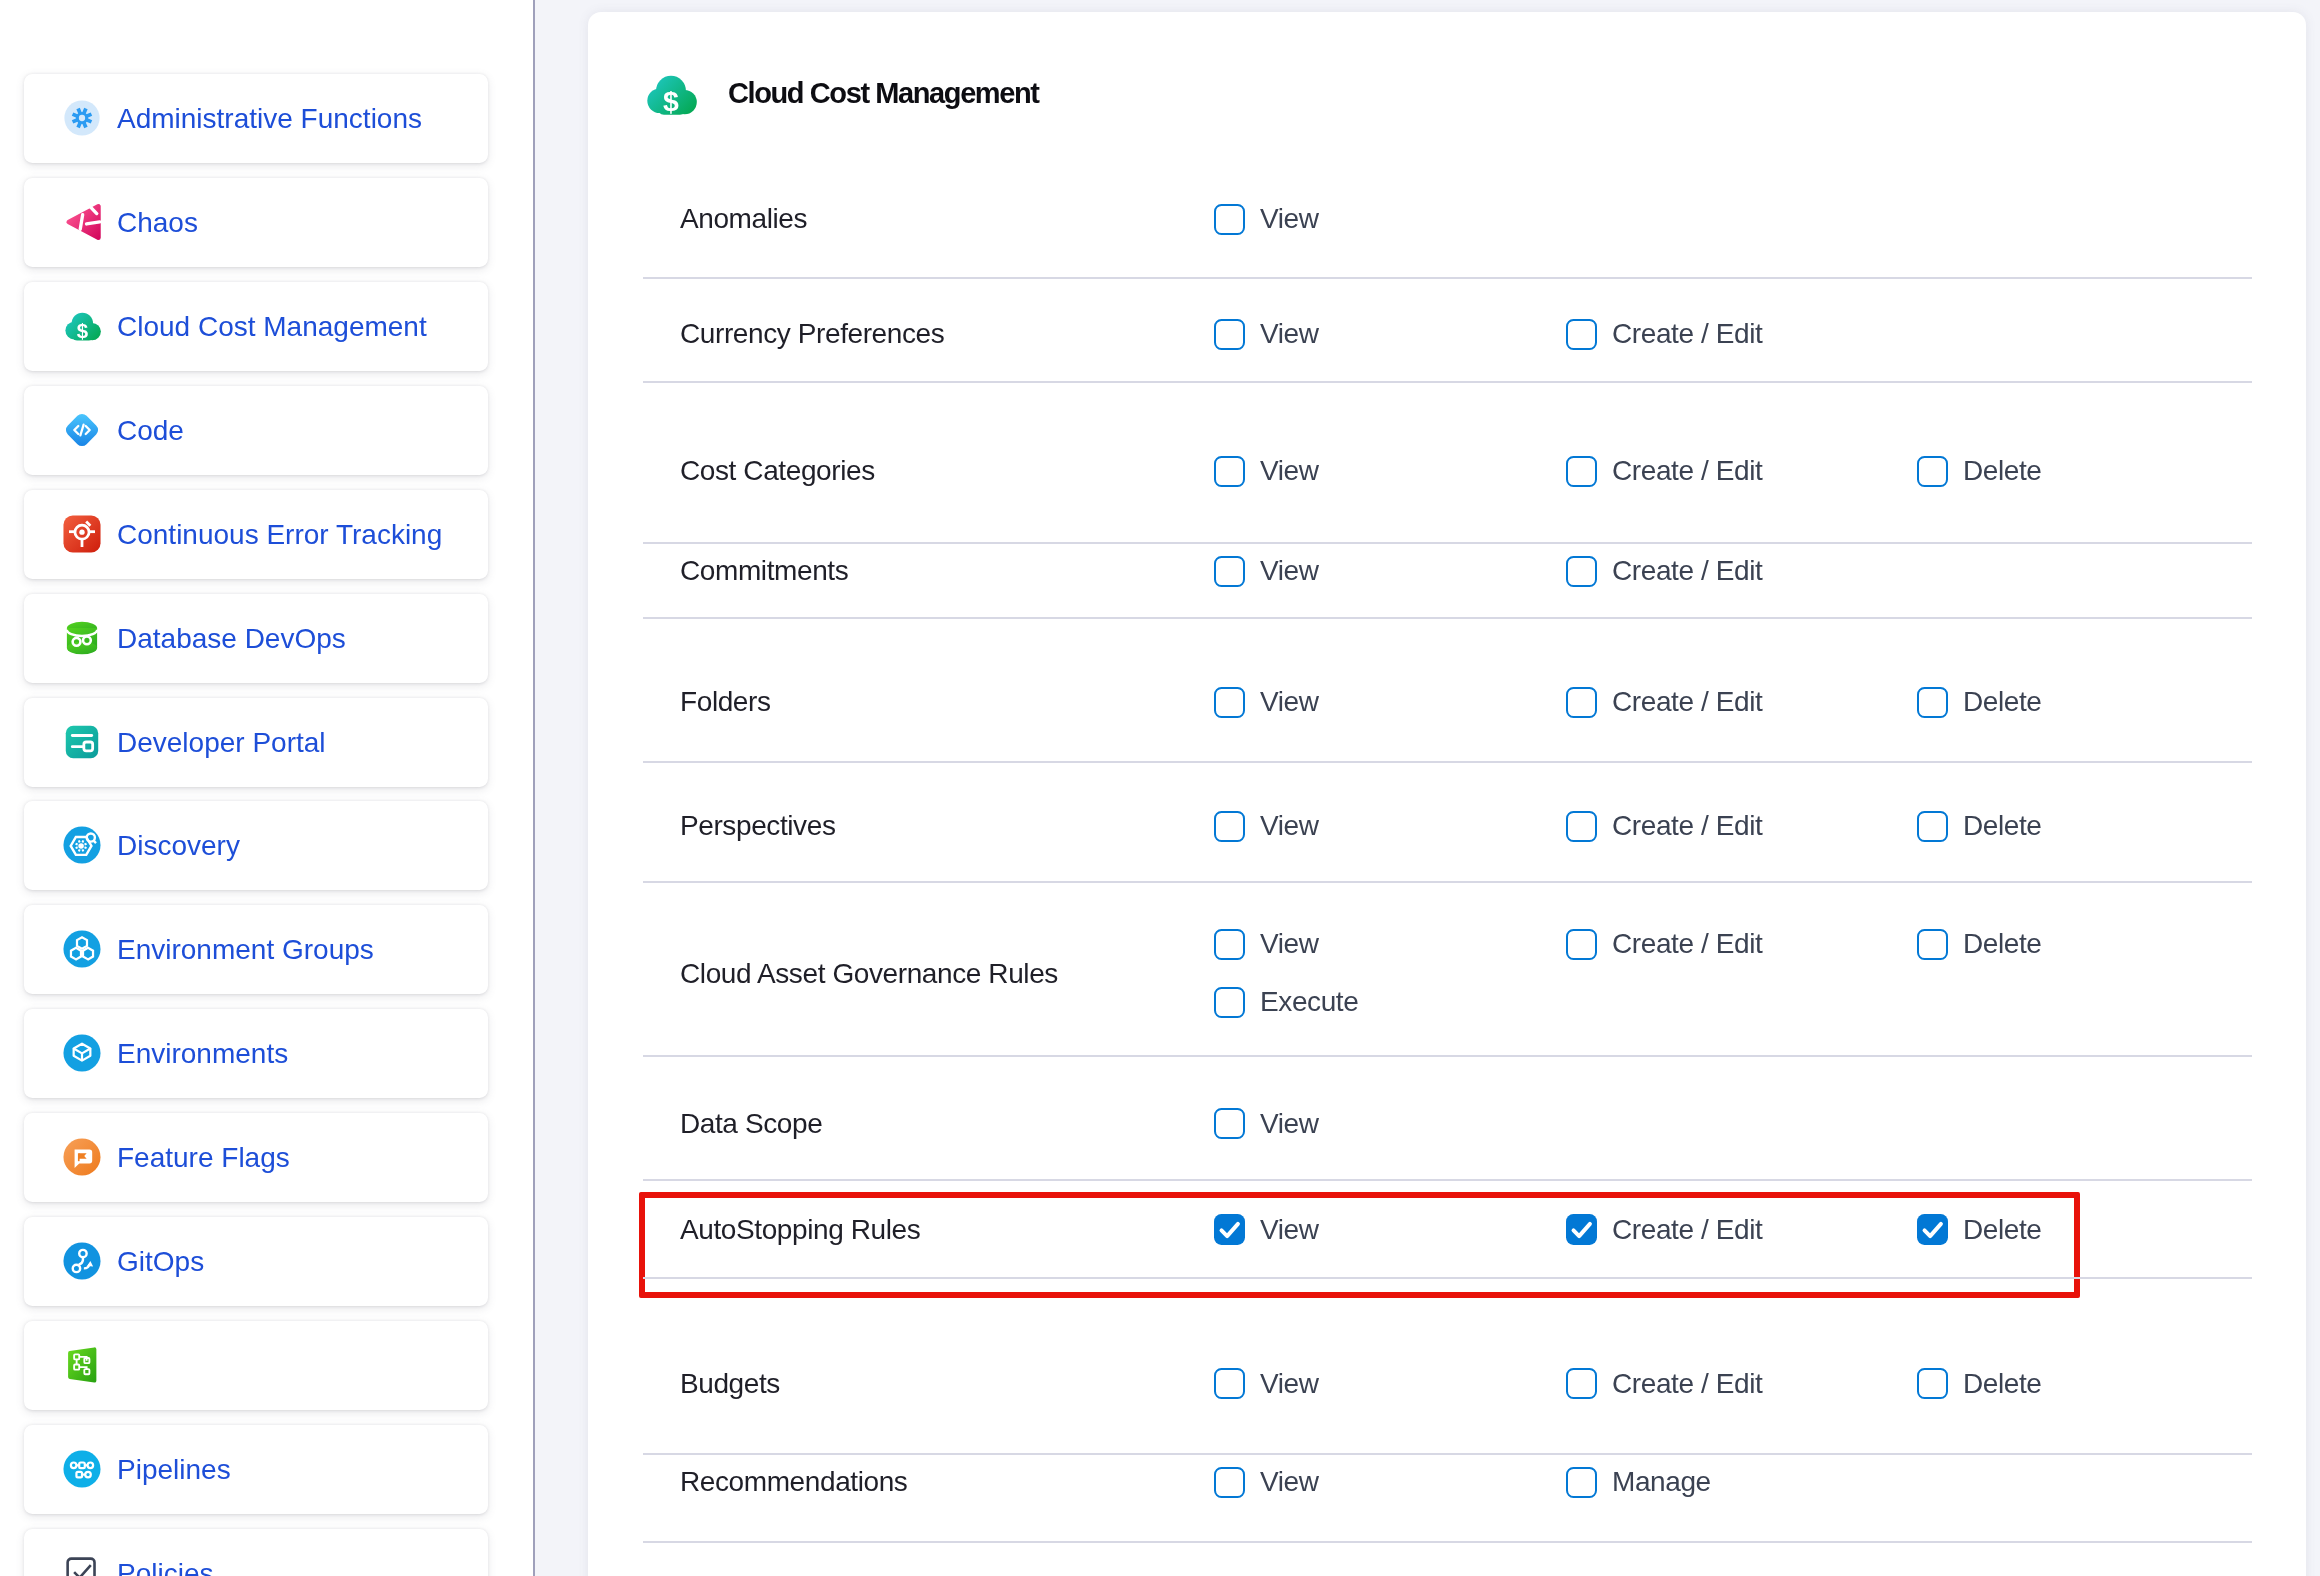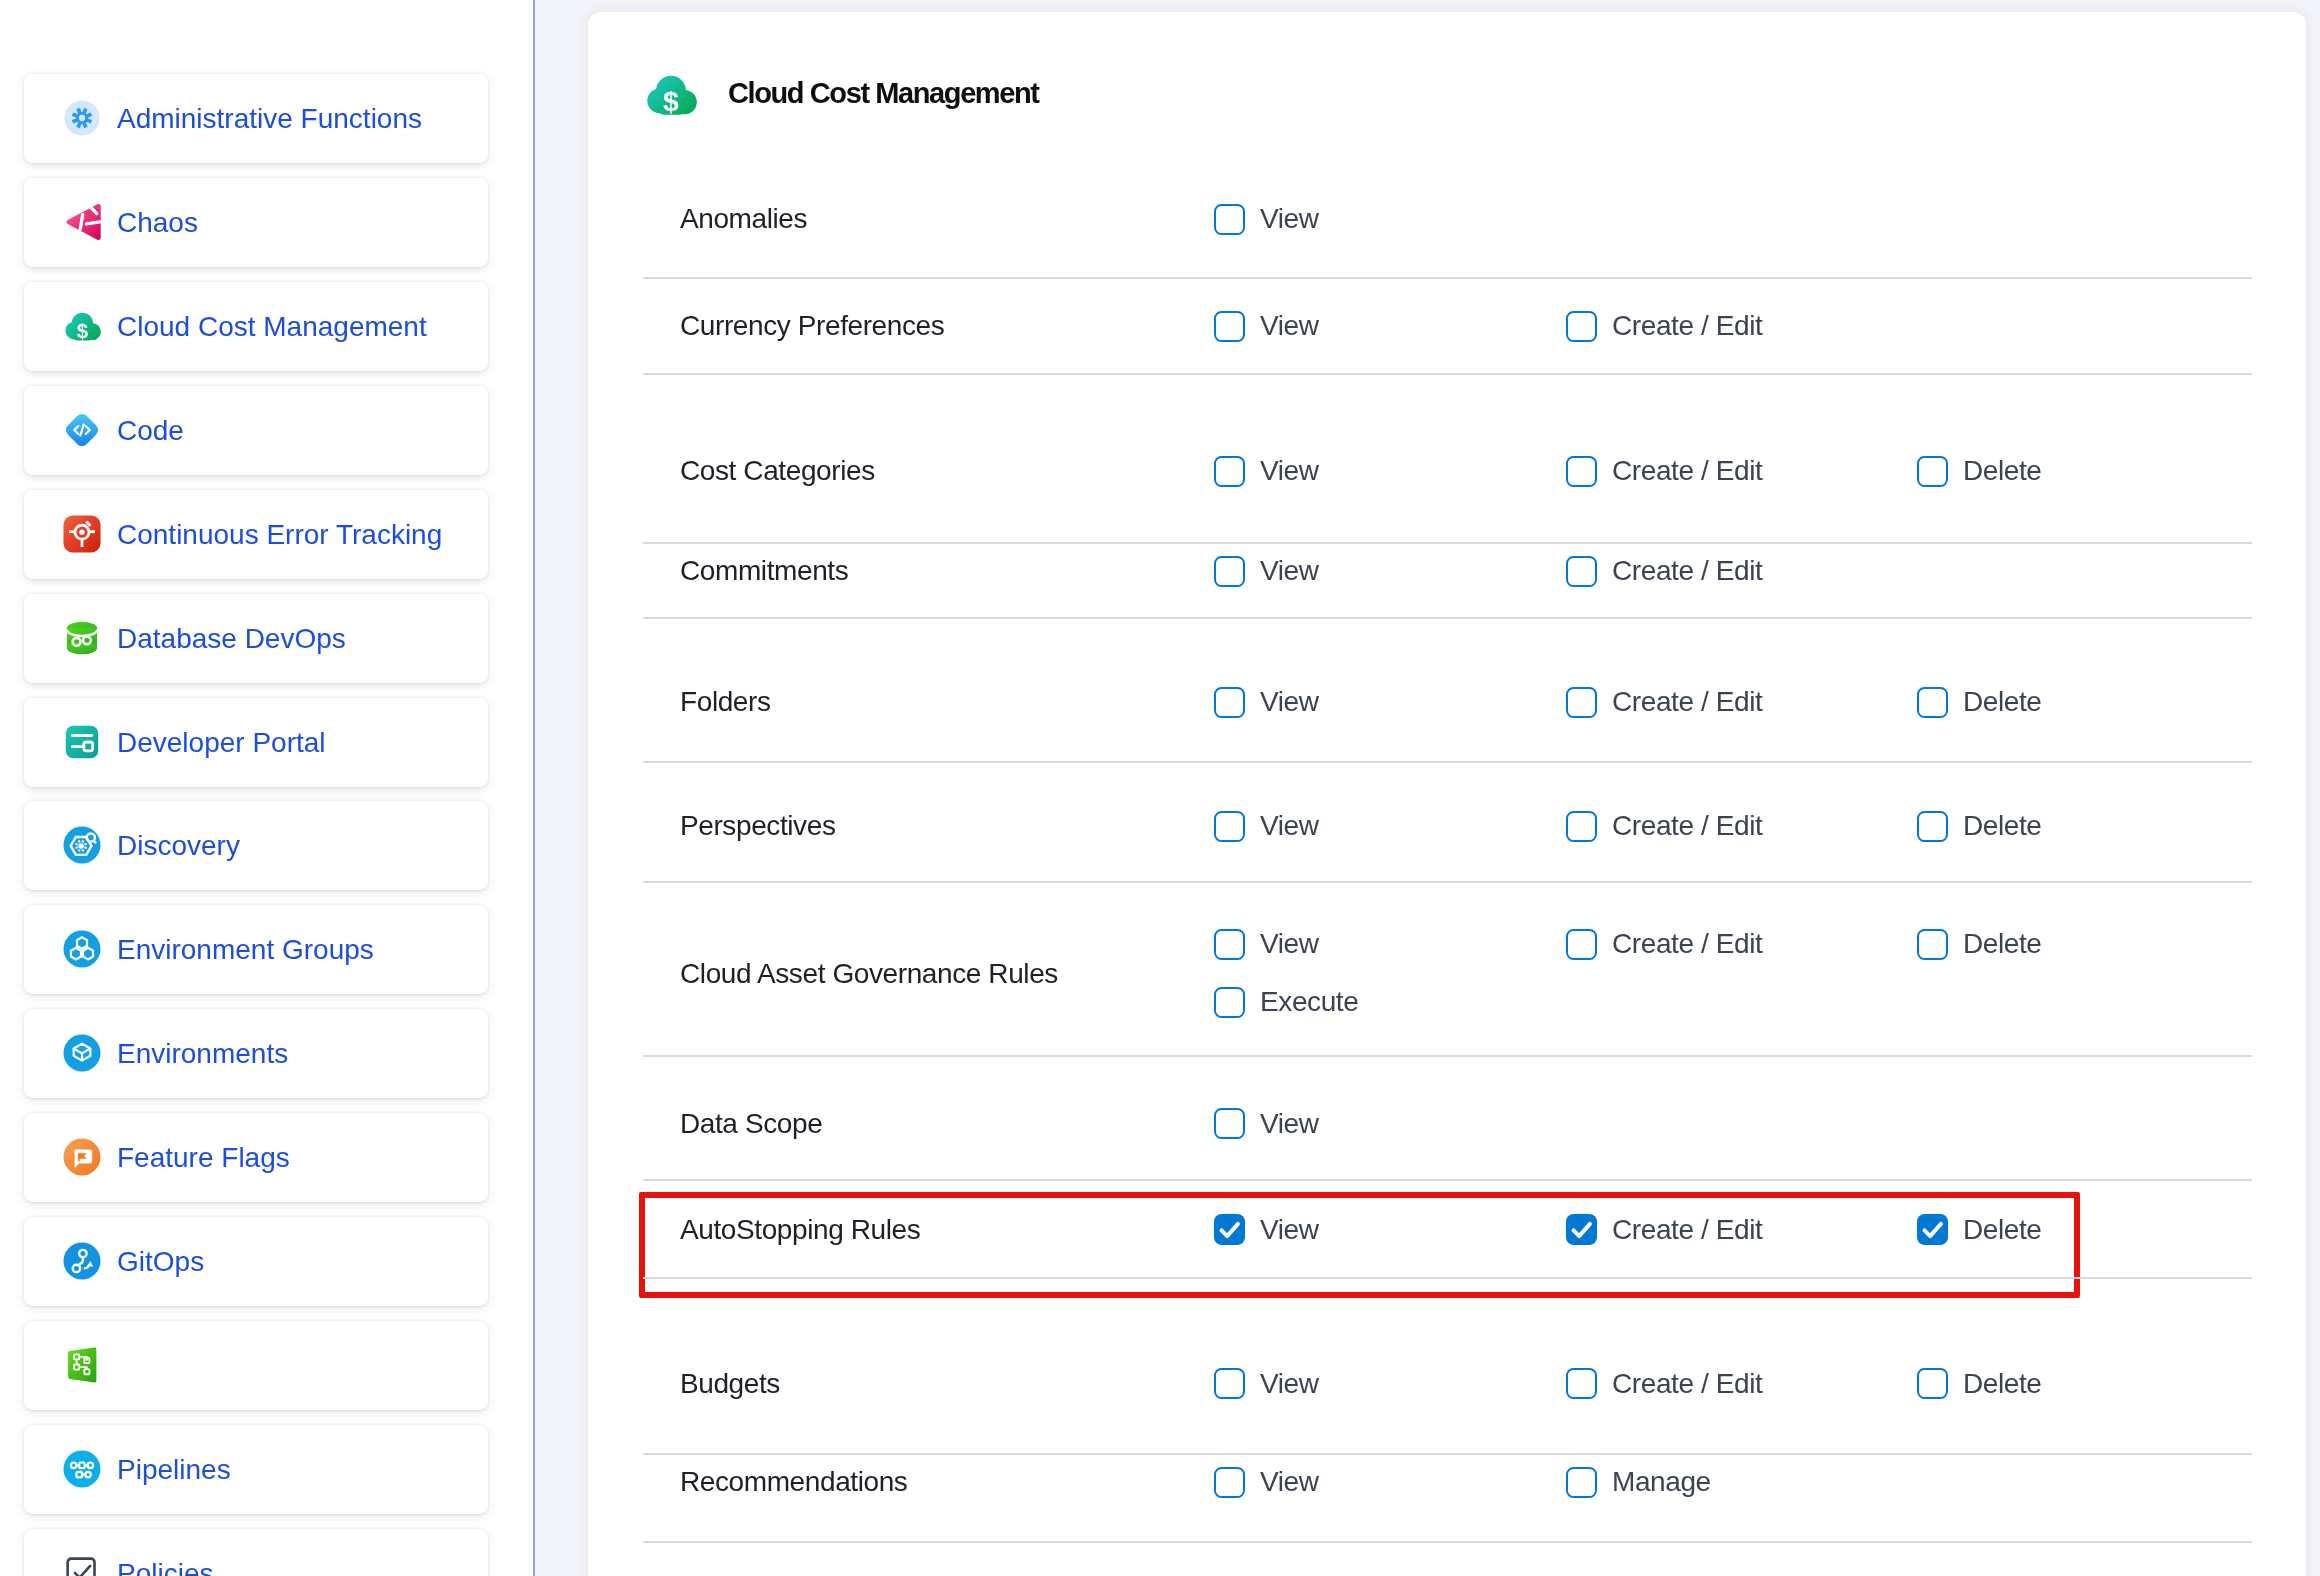--- a/index.html
+++ b/index.html
@@ -284,21 +284,21 @@
         <text x="28.5" y="38" font-family="Liberation Sans" font-size="30" font-weight="bold" fill="#fff" text-anchor="middle">$</text>
       </svg></span>
 <div class="htitle">Cloud Cost Management</div>
 <div class="row" style="top:156px;height:110px">
       <div class="name" style="top:calc(50% - 3.7px)">Anomalies</div>
       <span class="cbw" style="left:626px;top:calc(50% - 3.7px)">
         <span class="box"></span>
         <span class="lbl">View</span>
       </span>
     </div>
-<div class="row" style="top:266px;height:96px">
+<div class="row" style="top:274px;height:96px">
       <div class="name">Currency Preferences</div>
       <span class="cbw" style="left:626px">
         <span class="box"></span>
         <span class="lbl">View</span>
       </span>
       <span class="cbw" style="left:978px">
         <span class="box"></span>
         <span class="lbl">Create / Edit</span>
       </span>
     </div>

